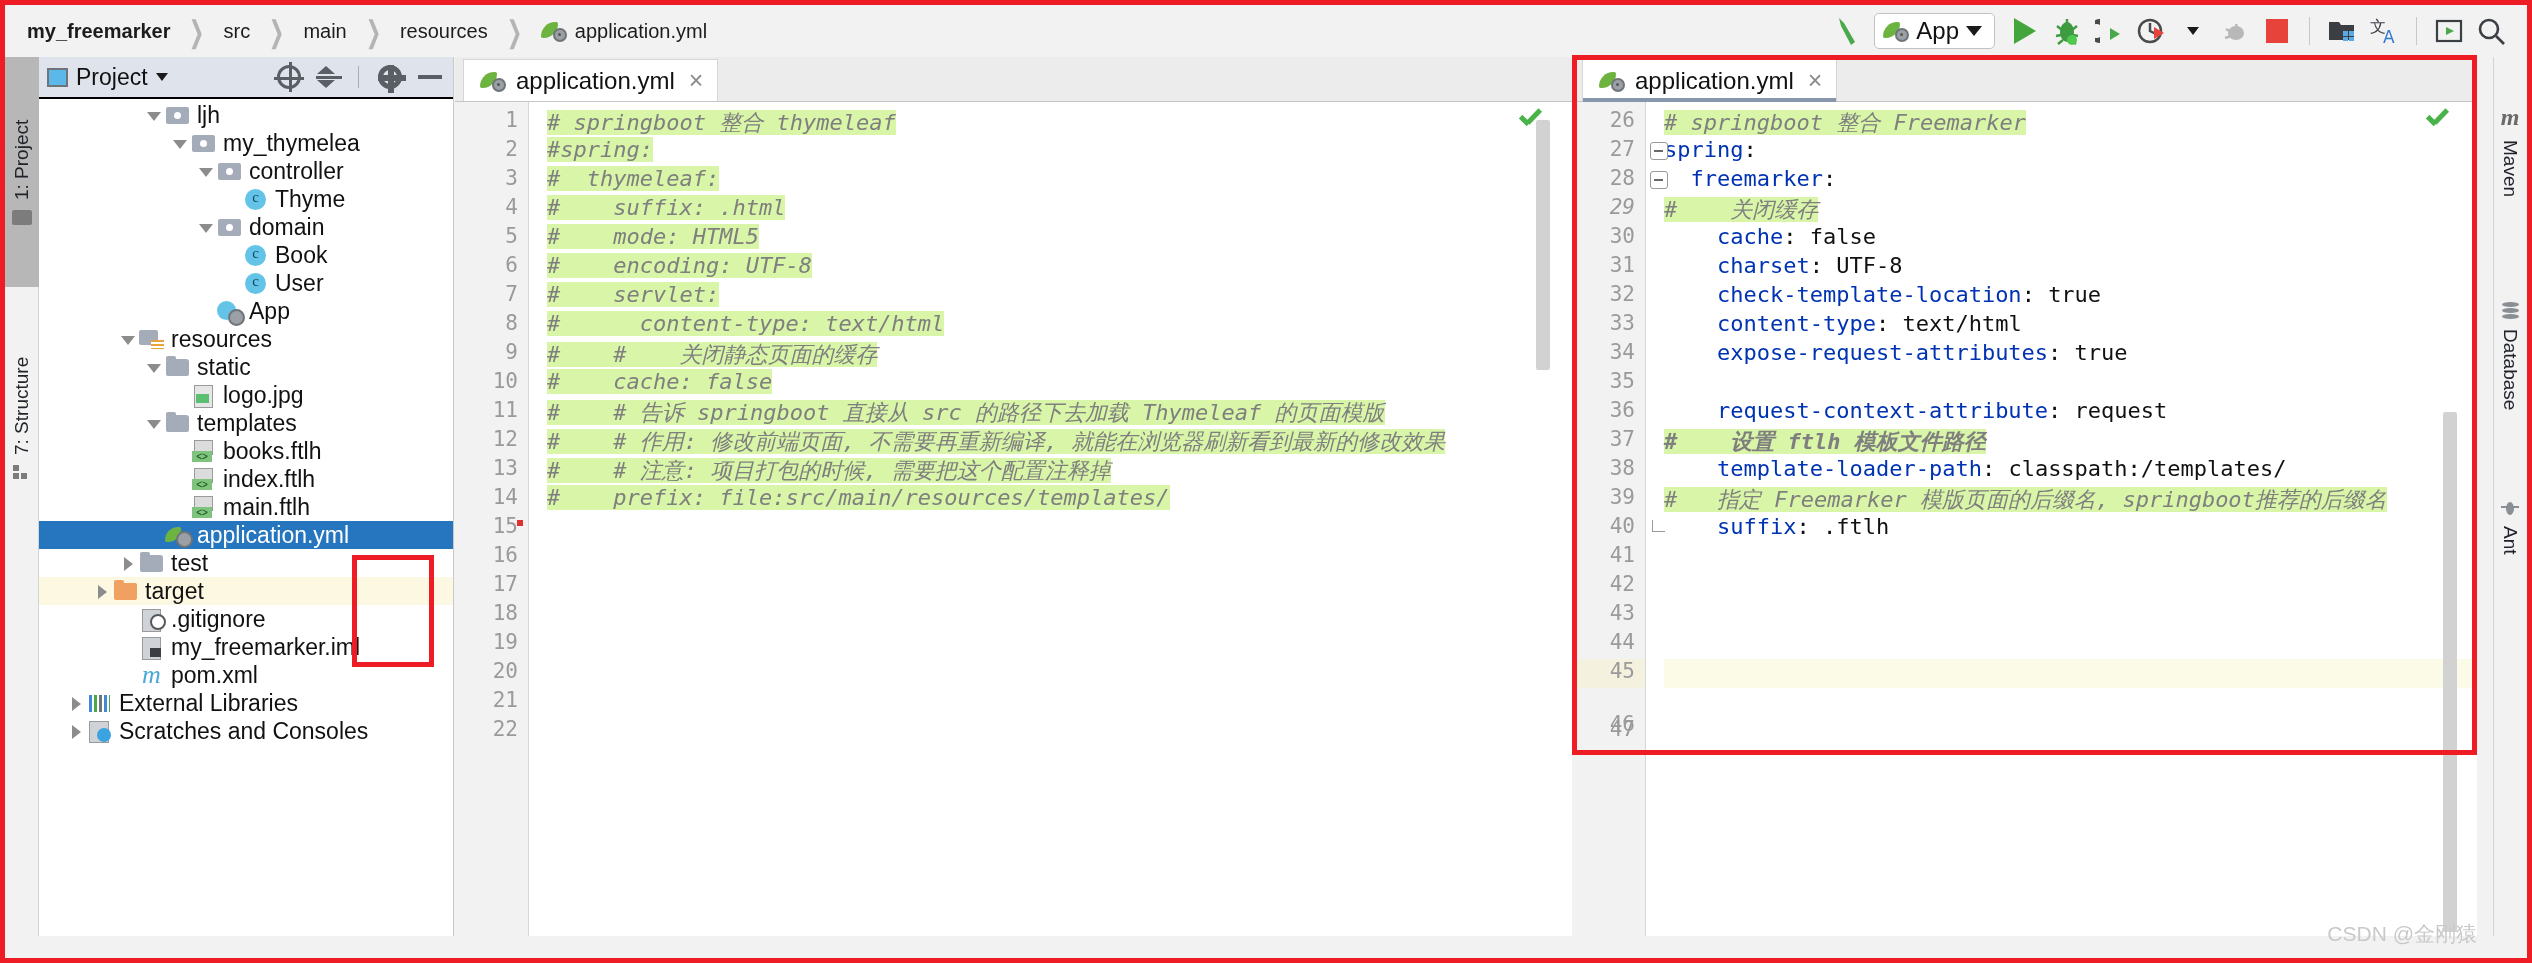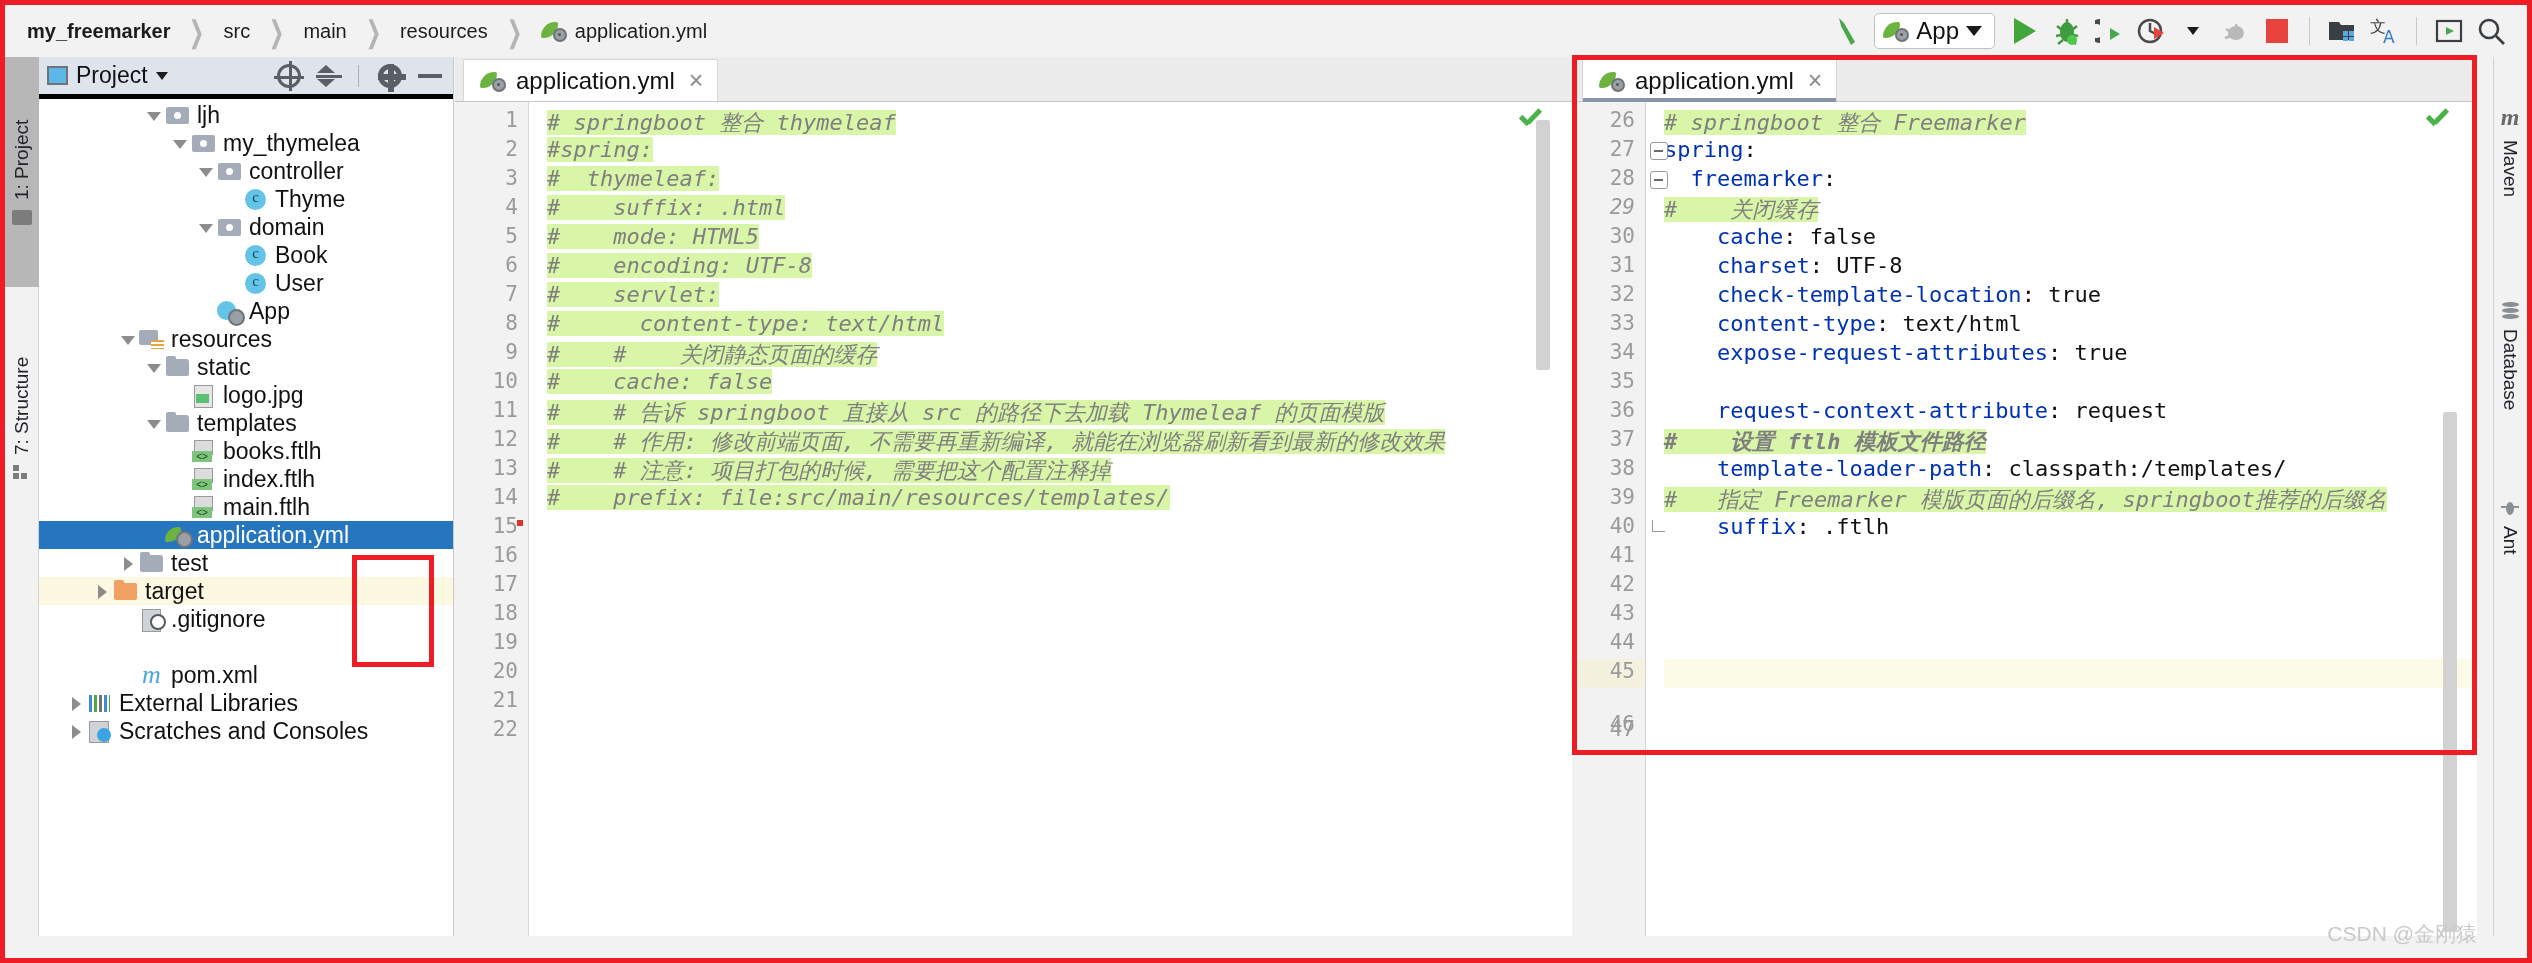--- a/index.html
+++ b/index.html
@@ -100,21 +100,21 @@
   .struct-ico i:nth-child(2){ left:0; top:8px; width:6px; height:6px;}
   .struct-ico i:nth-child(3){ left:8px; top:8px; width:6px; height:6px;}
 
   
   .projpanel {
     position: absolute; left: 39px; top: 57px; width: 415px; height: 901px;
     background: #fff; border-right: 1px solid #c9c9c9;
   }
   .proj-head {
     height: 42px; background: #dfe3ec; display: flex; align-items: center;
-    padding: 4px 8px; gap: 8px; border-bottom: 5px solid #000000;
+    padding: 4px 8px; gap: 8px; border-bottom: 2px solid #000000;
   }
   .proj-head .sq {
     width: 21px; height: 19px; border: 2px solid #6f7479; background: #5bb8e8;
   }
   .proj-head .ttl { font-size: 23px; color: #111; }
   .hd-ic { width: 30px; height: 30px; display:flex; align-items:center;
            justify-content:center; margin-left: 2px; }
   .hd-sep { width: 1px; height: 22px; background: #a9adb8; margin: 0 6px; }
   .gear { width: 24px; height: 24px; border-radius: 50%;
           border: 5px solid #5a5f66; position: relative; }
@@ -574,20 +574,26 @@
           <span style="display: inline-block; width: 52px;"></span>
           <span class="arr right"></span>
           <span class="ti tgt"></span>
           <span class="tw">target</span>
         </div>
         <div class="trow" style="top: 506px; position: absolute; left: 0px; right: 0px;">
           <span style="display: inline-block; width: 78px;"></span>
           <span class="arr"></span>
           <span class="ti git"></span>
           <span class="tw">.gitignore</span>
+        </div>
+        <div class="trow" style="top: 534px; position: absolute; left: 0px; right: 0px;">
+          <span style="display: inline-block; width: 78px;"></span>
+          <span class="arr"></span>
+          <span class="ti iml"></span>
+          <span class="tw">my_freemarker.iml</span>
         </div>
         <div class="trow" style="top: 562px; position: absolute; left: 0px; right: 0px;">
           <span style="display: inline-block; width: 78px;"></span>
           <span class="arr"></span>
           <span class="ti mvn"></span>
           <span class="tw">pom.xml</span>
         </div>
         <div class="trow" style="top: 590px; position: absolute; left: 0px; right: 0px;">
           <span style="display: inline-block; width: 26px;"></span>
           <span class="arr right"></span>

